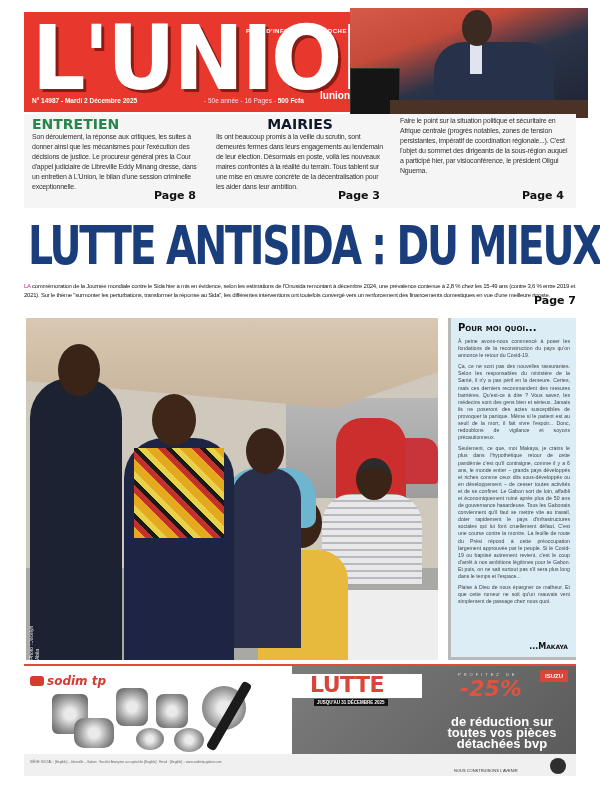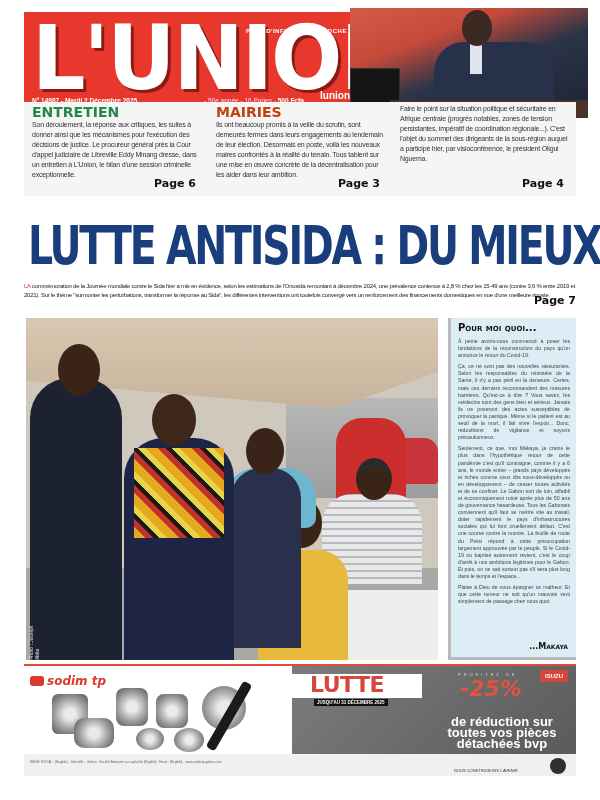--- a/index.html
+++ b/index.html
@@ -16,25 +16,25 @@
   .meta-line b { color: #fff; }
   .site { position: absolute; left: 296px; top: 78px; font-size: 10px; font-weight: bold; color: #fff; }
   .cover-photo { position: absolute; left: 326px; top: -4px; width: 238px; height: 110px; background: linear-gradient(160deg, #d65a48 0%, #c54a3a 30%, #2b3448 55%, #1c2333 100%); overflow: hidden; }
   .cover-photo .head { position: absolute; left: 112px; top: 2px; width: 30px; height: 36px; border-radius: 50%; background: #3b2a22; }
   .cover-photo .suit { position: absolute; left: 84px; top: 34px; width: 120px; height: 70px; border-radius: 30px 30px 0 0; background: #27314a; }
   .cover-photo .shirt { position: absolute; left: 120px; top: 36px; width: 12px; height: 30px; background: #dfe4ee; }
   .cover-photo .laptop { position: absolute; left: 0px; top: 60px; width: 50px; height: 50px; background: #151515; border: 1px solid #333; }
   .cover-photo .desk { position: absolute; left: 40px; top: 92px; width: 200px; height: 18px; background: #4a3326; }
 
   
-  .teasers { position: absolute; left: 24px; top: 102px; width: 552px; height: 94px; background: #f5f5f5; display: flex; }
+  .teasers { position: absolute; left: 24px; top: 114px; width: 552px; height: 94px; background: #f5f5f5; display: flex; }
   .teaser { flex: 1; padding: 2px 8px 0 8px; position: relative; }
   .teaser h2 { font-family: "DejaVu Sans", sans-serif; font-weight: 900; font-size: 14px; line-height: 16px; }
   .teaser.green h2 { color: #27874a; }
-  .teaser.red h2 { color: #c2410c; }
+  .teaser.red h2 { color: #0f172a; text-align: center; }
   .teaser p { font-size: 7px; line-height: 10px; color: #333; letter-spacing: -0.2px; }
   .teaser .page { position: absolute; right: 12px; bottom: 6px; font-family: "DejaVu Sans", sans-serif; font-weight: 900; font-size: 11px; color: #111; }
 
   
   .headline { position: absolute; left: 28px; top: 218px; width: 560px; font-family: "DejaVu Sans", sans-serif; font-weight: 900; font-size: 54px; line-height: 56px; color: #1a3d7c; letter-spacing: -3px; transform: scaleX(0.73); transform-origin: left top; white-space: nowrap; }
   .lede { position: absolute; left: 24px; top: 282px; width: 552px; font-size: 6px; line-height: 9px; color: #222; letter-spacing: -0.25px; }
   .lede .dropcap { color: #c0307a; }
   .lede-page { position: absolute; right: 24px; top: 294px; font-family: "DejaVu Sans", sans-serif; font-weight: 900; font-size: 11px; color: #111; }
 
   
@@ -103,21 +103,21 @@
     <div class="shirt"></div>
     <div class="head"></div>
     <div class="desk"></div>
   </div>
 </div>
 
 <div class="teasers">
   <div class="teaser green">
     <h2>ENTRETIEN</h2>
     <p>Son déroulement, la réponse aux critiques, les suites à donner ainsi que les mécanismes pour l'exécution des décisions de justice. Le procureur général près la Cour d'appel judiciaire de Libreville Eddy Minang dresse, dans un entretien à L'Union, le bilan d'une session criminelle exceptionnelle.</p>
-    <div class="page">Page 6</div>
+    <div class="page">Page 8</div>
   </div>
   <div class="teaser red">
     <h2>MAIRIES</h2>
     <p>Ils ont beaucoup promis à la veille du scrutin, sont demeurés fermes dans leurs engagements au lendemain de leur élection. Désormais en poste, voilà les nouveaux maires confrontés à la réalité du terrain. Tous tablent sur une mise en œuvre concrète de la décentralisation pour les aider dans leur ambition.</p>
     <div class="page">Page 3</div>
   </div>
   <div class="teaser red">
     <p>Faire le point sur la situation politique et sécuritaire en Afrique centrale (progrès notables, zones de tension persistantes, impératif de coordination régionale...). C'est l'objet du sommet des dirigeants de la sous-région auquel a participé hier, par visioconférence, le président Oligui Nguema.</p>
     <div class="page">Page 4</div>
   </div>

